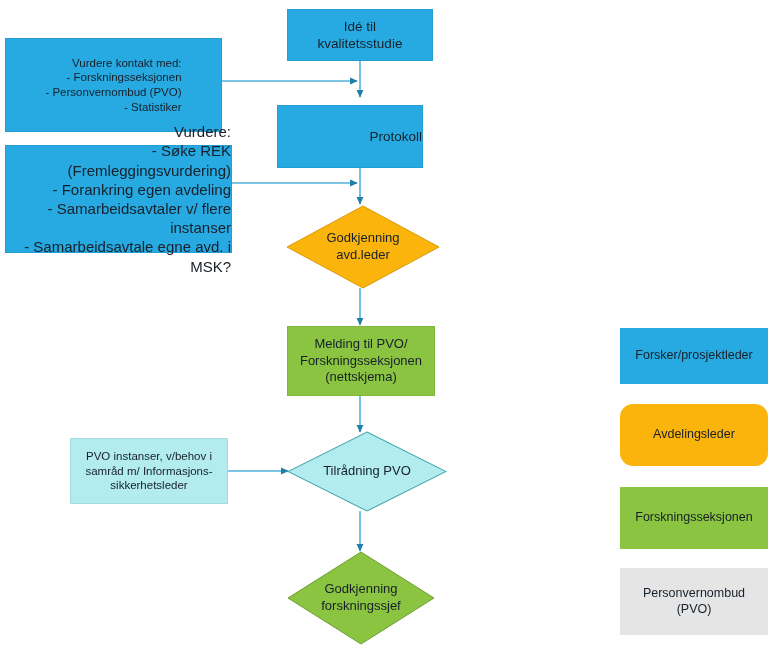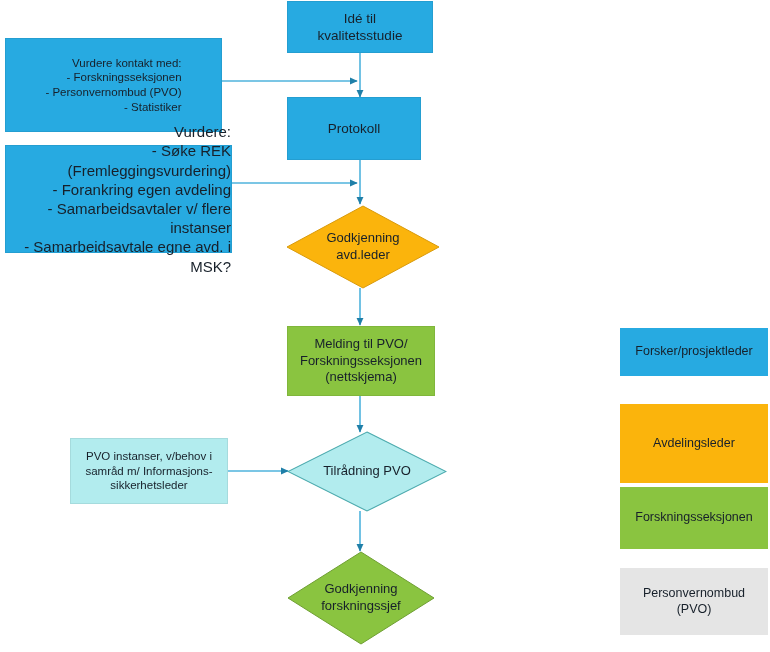--- a/index.html
+++ b/index.html
@@ -29,21 +29,21 @@
     text-align: center;
     color: #17202a;
     line-height: 1.28;
     white-space: pre-line;
     z-index: 3;
   }
   
   .rect {
     border: 1px solid rgba(0,0,0,0.07);
   }
-  .blue       { background: #27aae1; }
+  .blue       { background: #27aae1; margin-top: 8px; }
   .blue-note  { background: #27aae1; text-align: right; }
   .green      { background: #8ac440; }
   .lightblue-note { background: #b2ecee; }
 
   
   .diamond {
     background: transparent;
     border: none;
   }
   .diamond .dshape {
@@ -112,21 +112,21 @@
 kvalitetsstudie</span>
   </div>
 
   <div class="node rect blue-note" style="left:5px; top:38px; width:217px; height:94px; font-size:11.5px;">
     <span>Vurdere kontakt med:
 - Forskningsseksjonen
 - Personvernombud (PVO)
 - Statistiker</span>
   </div>
 
-  <div class="node rect blue" style="left:287px; top:97px; width:134px; height:63px; font-size:13.5px;">
+  <div class="node rect blue" style="left:277px; top:97px; width:146px; height:63px; font-size:13.5px;justify-content:flex-end;">
     <span>Protokoll</span>
   </div>
 
   <div class="node rect blue-note" style="left:5px; top:145px; width:227px; height:108px; font-size:15px;">
     <span>Vurdere:
 - Søke REK (Fremleggingsvurdering)
 - Forankring egen avdeling
 - Samarbeidsavtaler v/ flere instanser
 - Samarbeidsavtale egne avd. i MSK?</span>
   </div>
@@ -161,25 +161,25 @@
   <div class="node diamond" style="left:287px; top:551px; width:148px; height:94px; font-size:13px;">
     <svg class="dshape" viewBox="0 0 148 94" preserveAspectRatio="none">
       <polygon points="74,1 147,47 74,93 1,47" fill="#8ac440" stroke="#6f9f33" stroke-width="1"></polygon>
     </svg>
     <span class="dlabel">Godkjenning
 forskningssjef</span>
   </div>
 
   <div>
 
-    <div class="legend-item" style="left:620px; top:328px; width:148px; height:48px; background:#27aae1; font-size:12.5px;">
+    <div class="legend-item" style="left:620px; top:328px; width:148px; height:56px; background:#27aae1; font-size:12.5px;">
       <span>Forsker/prosjektleder</span>
     </div>
 
-    <div class="legend-item" style="left:620px; top:404px; width:148px; height:79px; background:#fbb40c; font-size:12.5px;">
+    <div class="legend-item" style="left:620px; top:404px; width:148px; height:62px; background:#fbb40c; font-size:12.5px;border-radius:13px;">
       <span>Avdelingsleder</span>
     </div>
 
     <div class="legend-item" style="left:620px; top:487px; width:148px; height:62px; background:#8ac440; font-size:12.5px;">
       <span>Forskningsseksjonen</span>
     </div>
 
     <div class="legend-item" style="left:620px; top:568px; width:148px; height:67px; background:#e5e5e5; font-size:12.5px;">
       <span>Personvernombud
 (PVO)</span>

